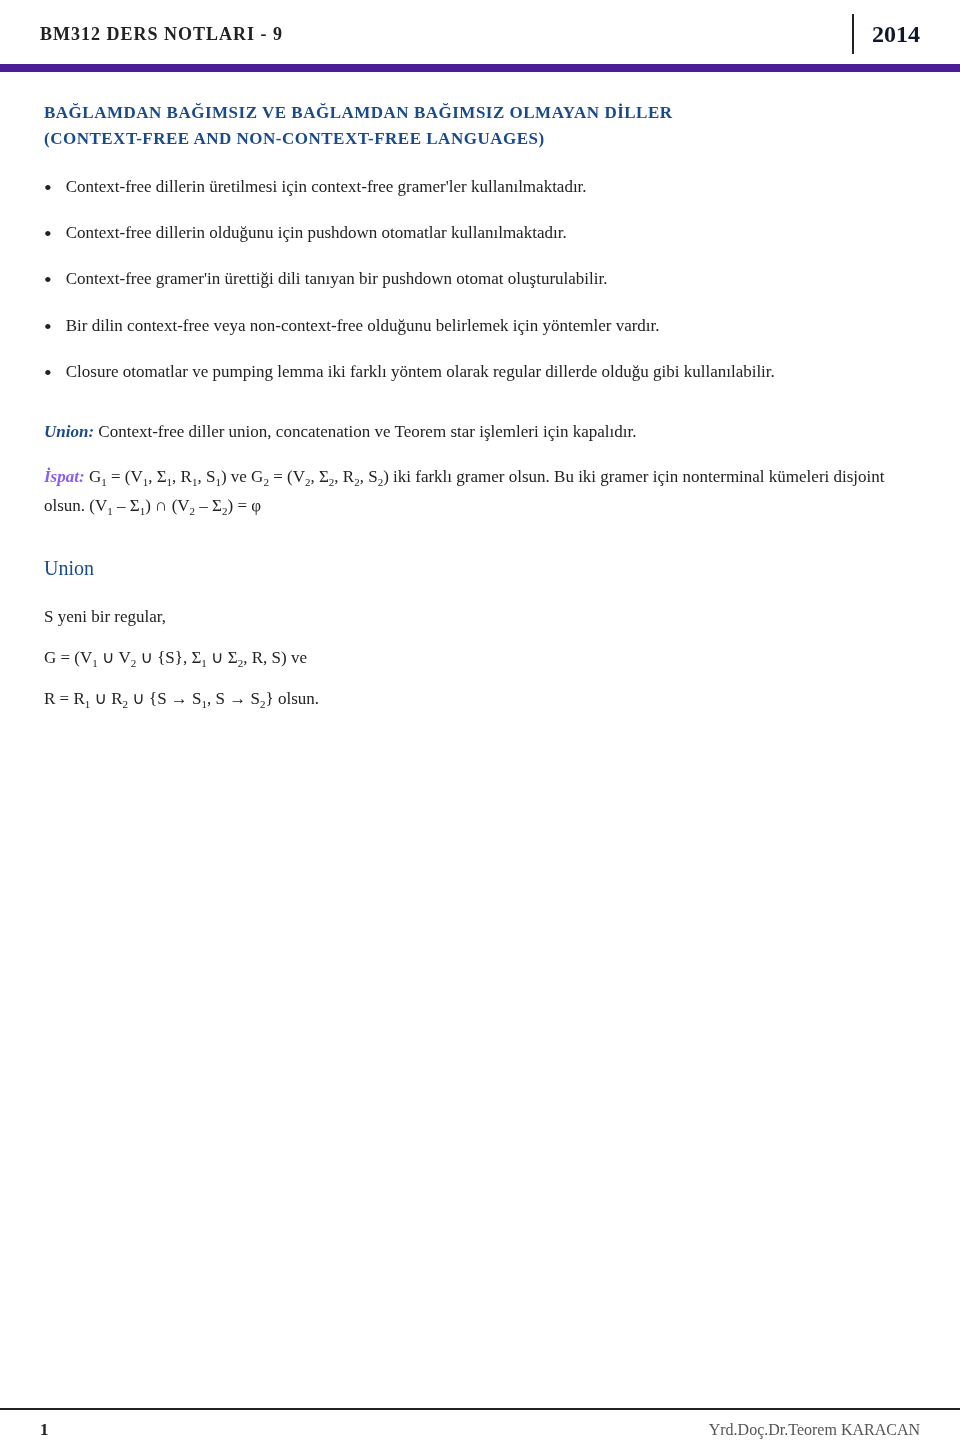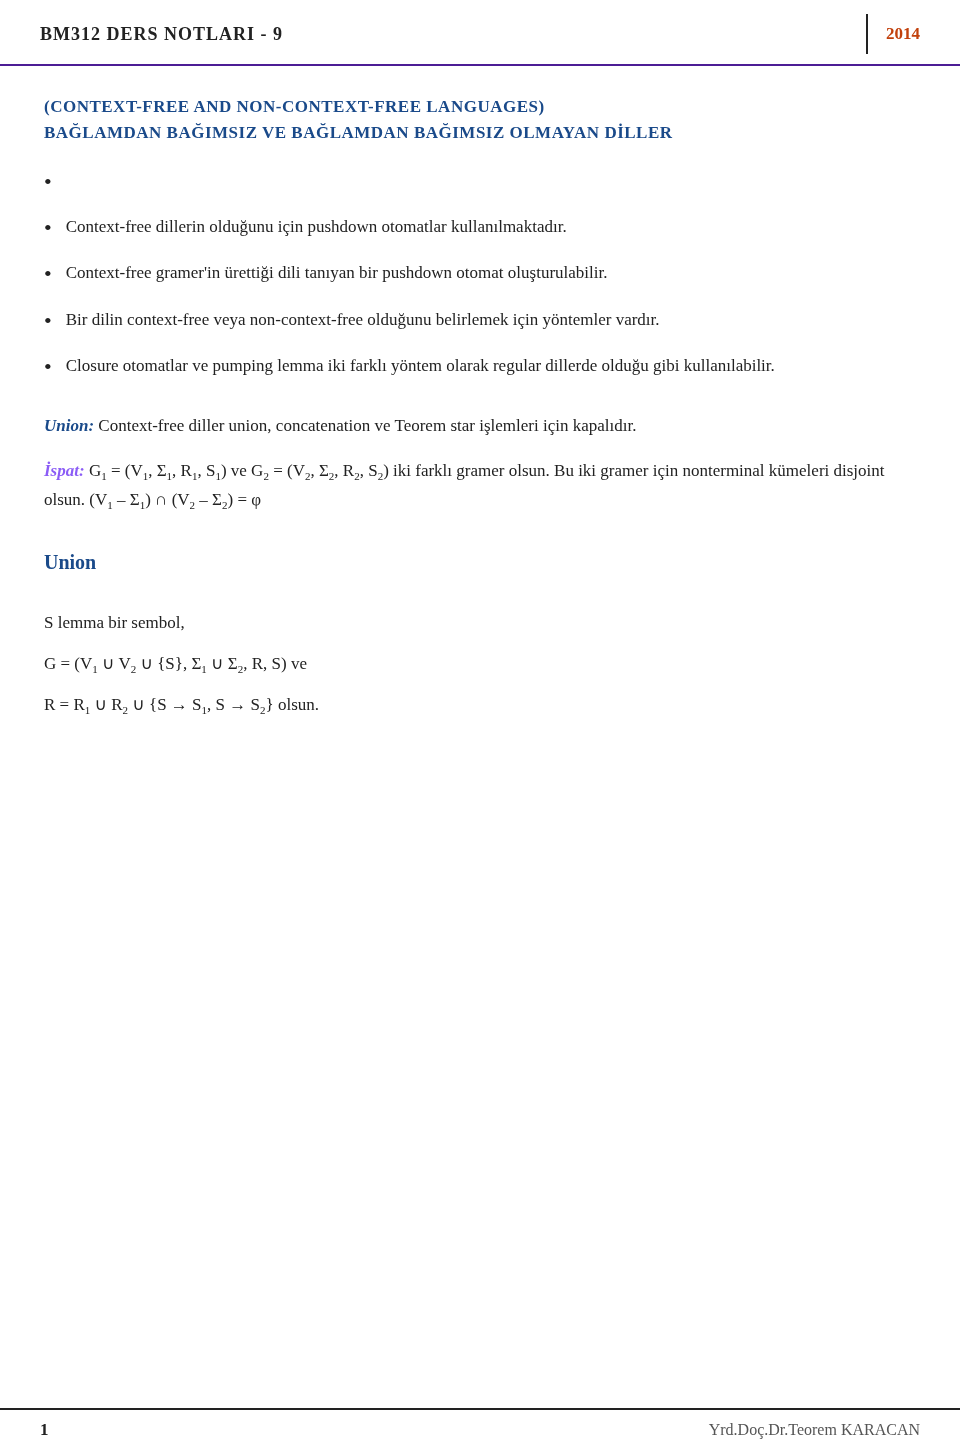--- a/index.html
+++ b/index.html
@@ -25,35 +25,35 @@
       flex-direction: column;
       position: relative;
     }
 
     
     .header {
       display: flex;
       justify-content: space-between;
       align-items: center;
       padding: 14px 40px 10px 40px;
-      border-bottom: 2px solid #4c1d95;
+      border-bottom: 8px solid #4c1d95;
       margin-bottom: 28px;
     }
 
     .header-title {
       font-size: 18px;
       font-weight: bold;
       color: #222;
       letter-spacing: 1px;
     }
 
     .header-year {
-      font-size: 17px;
-      font-weight: bold;
-      color: #c2410c;
+      font-size: 24px;
+      font-weight: bold;
+      color: #0f172a;
     }
 
     .header-divider {
       width: 2px;
       height: 40px;
       background: #222;
       margin: 0 18px;
     }
 
     .header-right {
@@ -123,23 +123,23 @@
 
     .ispat-label {
       color: #8b5cf6;
       font-style: italic;
       font-weight: bold;
     }
 
     
     .union-heading {
       font-size: 20px;
-      font-weight: bold;
+      font-weight: normal;
       color: #1a4a8a;
-      margin: 36px 0 34px 0;
+      margin: 36px 0 22px 0;
     }
 
     
     .math-line {
       margin-bottom: 10px;
       line-height: 1.8;
       font-size: 17px;
     }
 
     
@@ -176,27 +176,28 @@
     <span class="header-title">BM312 DERS NOTLARI - 9</span>
     <div class="header-right">
       <div class="header-divider"></div>
       <span class="header-year">2014</span>
     </div>
   </div>
 
   <div class="content">
 
     <div class="section-title">
+      <div>BAĞLAMDAN BAĞIMSIZ VE BAĞLAMDAN BAĞIMSIZ OLMAYAN DİLLER</div>
       <div>(CONTEXT-FREE AND NON-CONTEXT-FREE LANGUAGES)</div>
-      <div>BAĞLAMDAN BAĞIMSIZ VE BAĞLAMDAN BAĞIMSIZ OLMAYAN DİLLER</div>
     </div>
 
     <ul class="bullet-list">
       <li>
         <span class="bullet-dot">•</span>
+        <span class="bullet-text">Context-free dillerin üretilmesi için context-free gramer'ler kullanılmaktadır.</span>
       </li>
       <li>
         <span class="bullet-dot">•</span>
         <span class="bullet-text">Context-free dillerin olduğunu için pushdown otomatlar kullanılmaktadır.</span>
       </li>
       <li>
         <span class="bullet-dot">•</span>
         <span class="bullet-text">Context-free gramer'in ürettiği dili tanıyan bir pushdown otomat oluşturulabilir.</span>
       </li>
       <li>
@@ -215,21 +216,21 @@
     </div>
 
     <div class="ispat-block">
       <span class="ispat-label">İspat:</span>
       <span> G<sub>1</sub> = (V<sub>1</sub>, Σ<sub>1</sub>, R<sub>1</sub>, S<sub>1</sub>) ve G<sub>2</sub> = (V<sub>2</sub>, Σ<sub>2</sub>, R<sub>2</sub>, S<sub>2</sub>) iki farklı gramer olsun. Bu iki gramer için nonterminal kümeleri disjoint olsun. (V<sub>1</sub> – Σ<sub>1</sub>) ∩ (V<sub>2</sub> – Σ<sub>2</sub>) = φ</span>
     </div>
 
     <div class="union-heading">Union</div>
 
     <div class="math-line">
-      <span>S lemma bir sembol,</span>
+      <span>S yeni bir regular,</span>
     </div>
     <div class="math-line">
       G = (V<sub>1</sub> ∪ V<sub>2</sub> ∪ {S}, Σ<sub>1</sub> ∪ Σ<sub>2</sub>, R, S) ve
     </div>
     <div class="math-line">
       R = R<sub>1</sub> ∪ R<sub>2</sub> ∪ {S → S<sub>1</sub>, S → S<sub>2</sub>} olsun.
     </div>
 
   </div>
 

